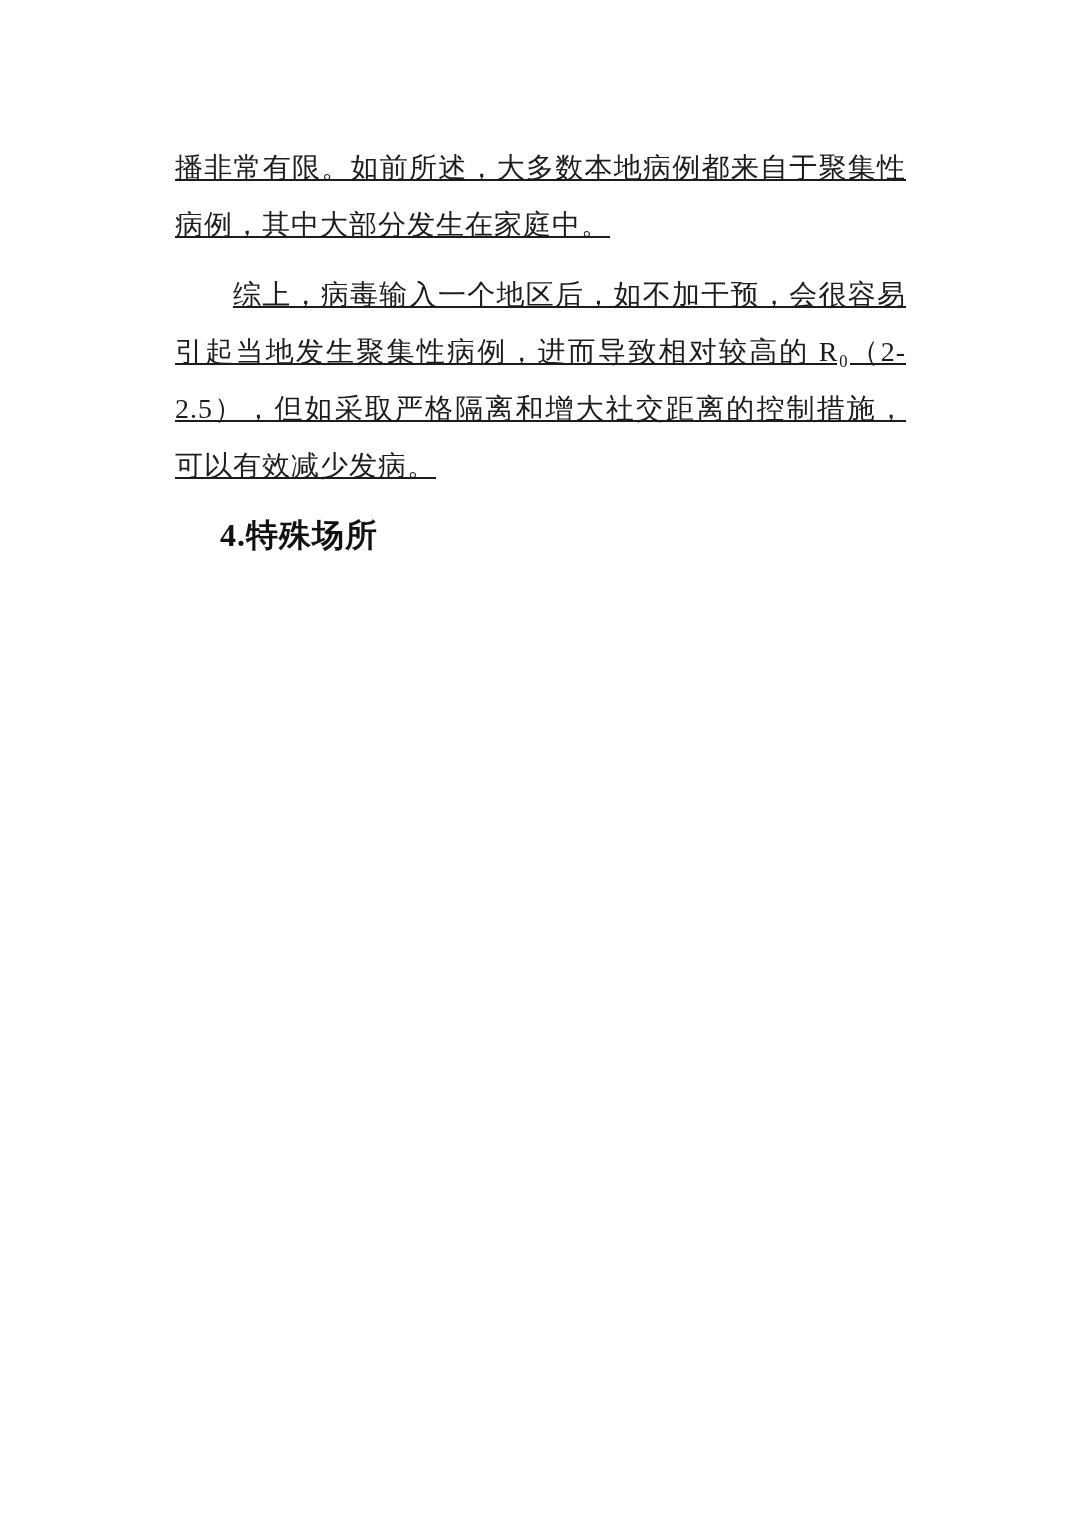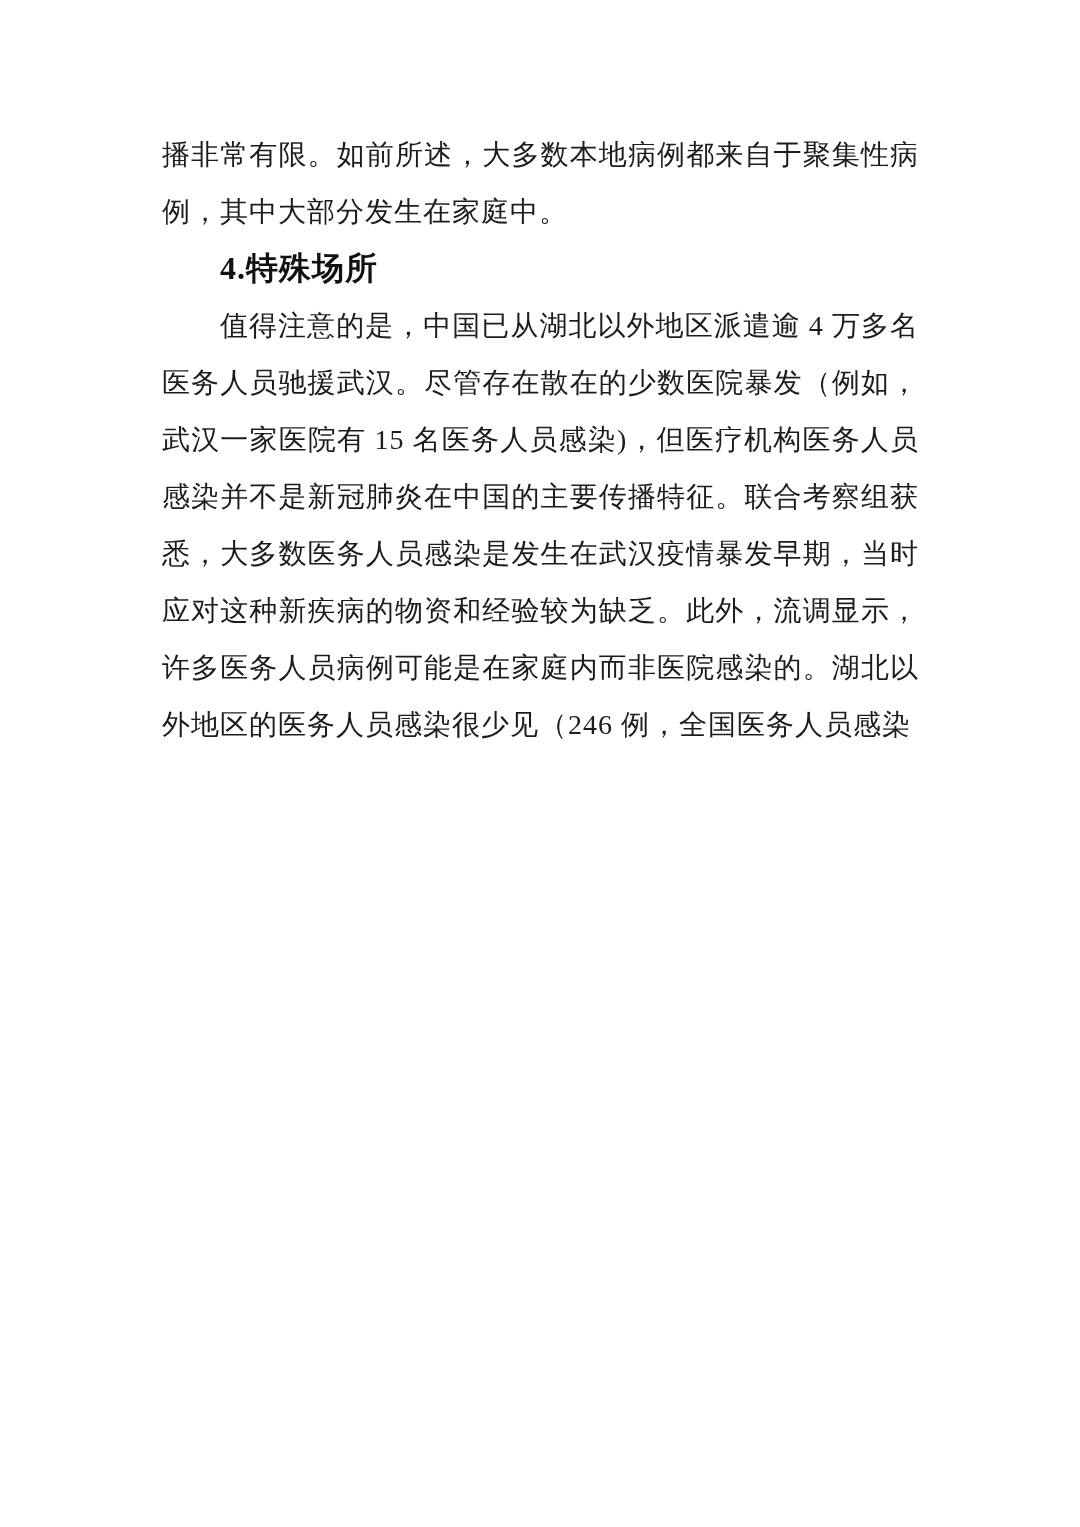--- a/index.html
+++ b/index.html
@@ -25,25 +25,26 @@
     position: absolute;
     left: 162px;
     top: 126px;
     width: 757px;
     font-size: 28px;
     line-height: 57px;
     letter-spacing: 1px;
     color: #1c1c1c;
   }
   .para {
-    margin: 0;
+    margin: 13px;
     padding: 0;
     text-align: justify;
     text-align-last: left;
     text-indent: 58px;
+    text-decoration: underline;
   }
   .para.no-indent {
     text-indent: 0;
   }
   .heading {
     margin: 0;
     padding: 0;
     font-size: 32px;
     font-weight: bold;
     text-indent: 58px;
@@ -70,23 +71,23 @@
 </style>
 </head>
 <body>
 
 <div class="page">
 
   <div class="text-block">
 
     <p class="para no-indent">播非常有限。如前所述，大多数本地病例都来自于聚集性病例，其中大部分发生在家庭中。</p>
 
+    <p class="para">综上，病毒输入一个地区后，如不加干预，会很容易引起当地发生聚集性病例，进而导致相对较高的 R₀（2-2.5），但如采取严格隔离和增大社交距离的控制措施，可以有效减少发病。</p>
 
     <h2 class="heading">4.特殊场所</h2>
 
 
 
-    <p class="para">值得注意的是，中国已从湖北以外地区派遣逾 4 万多名医务人员驰援武汉。尽管存在散在的少数医院暴发（例如，武汉一家医院有 15 名医务人员感染)，但医疗机构医务人员感染并不是新冠肺炎在中国的主要传播特征。联合考察组获悉，大多数医务人员感染是发生在武汉疫情暴发早期，当时应对这种新疾病的物资和经验较为缺乏。此外，流调显示，许多医务人员病例可能是在家庭内而非医院感染的。湖北以外地区的医务人员感染很少见（246 例，全国医务人员感染</p>
 
   </div>
 
 
 </div>
 
 </body></html>

